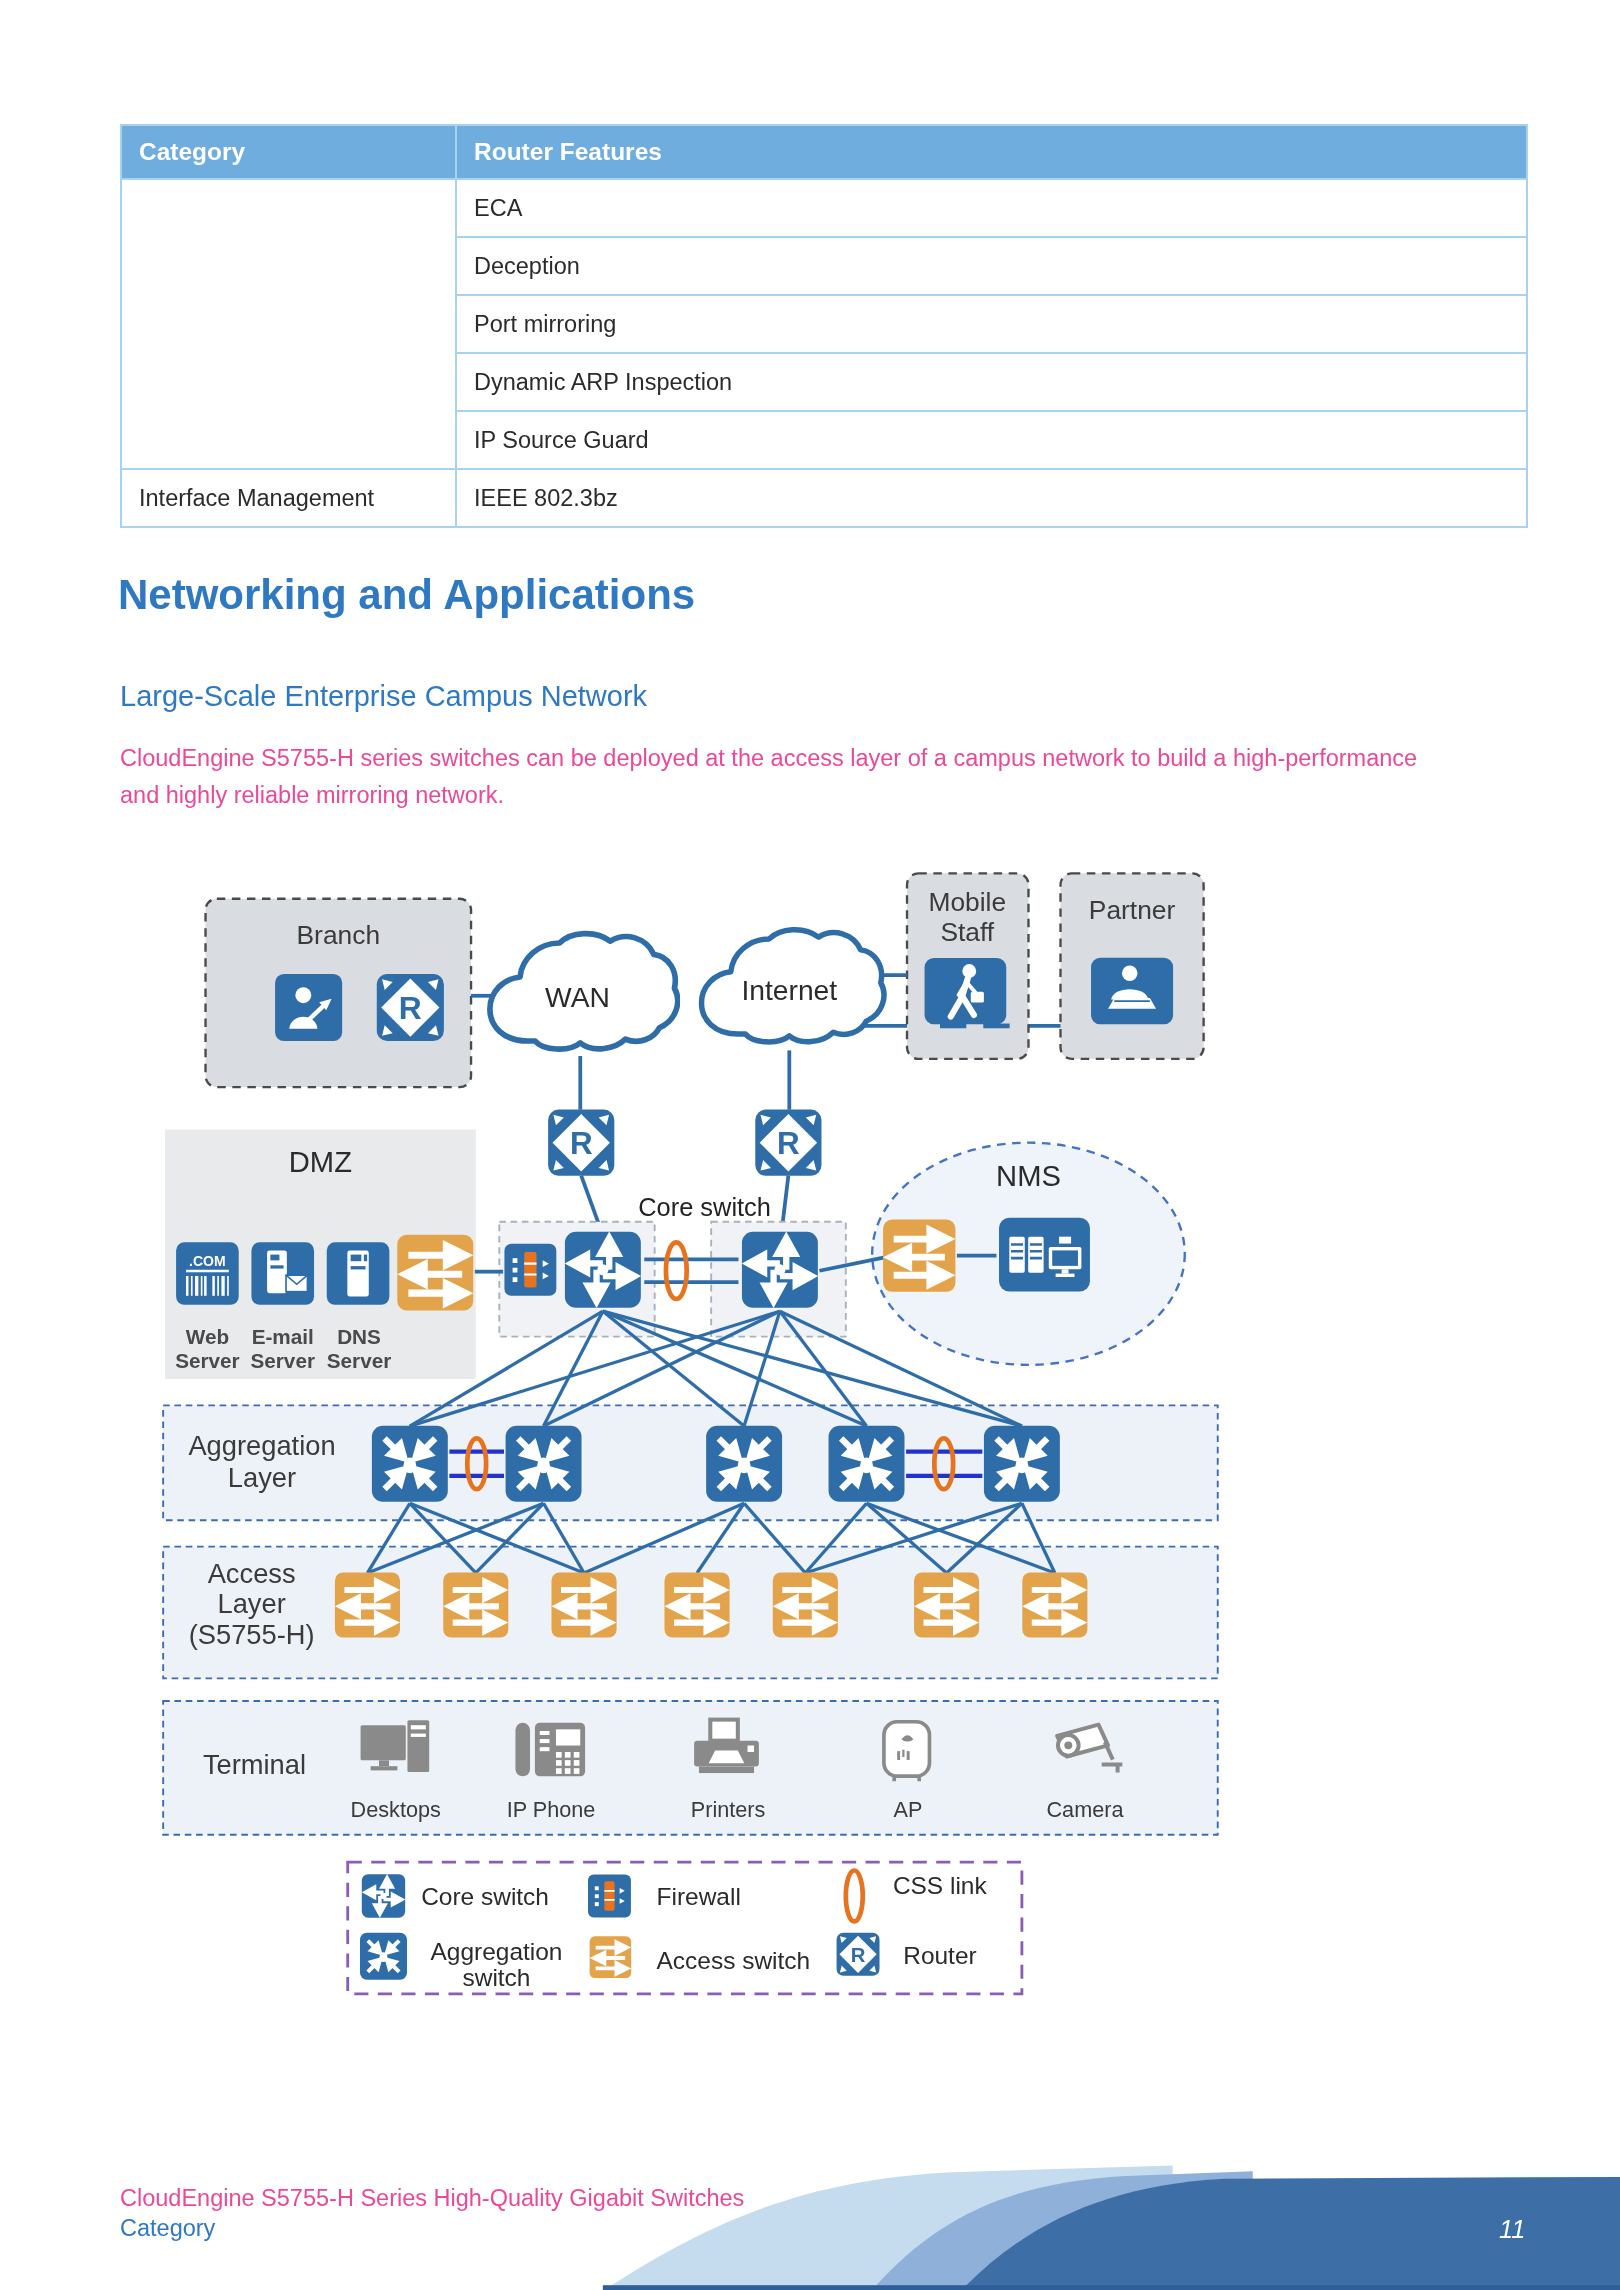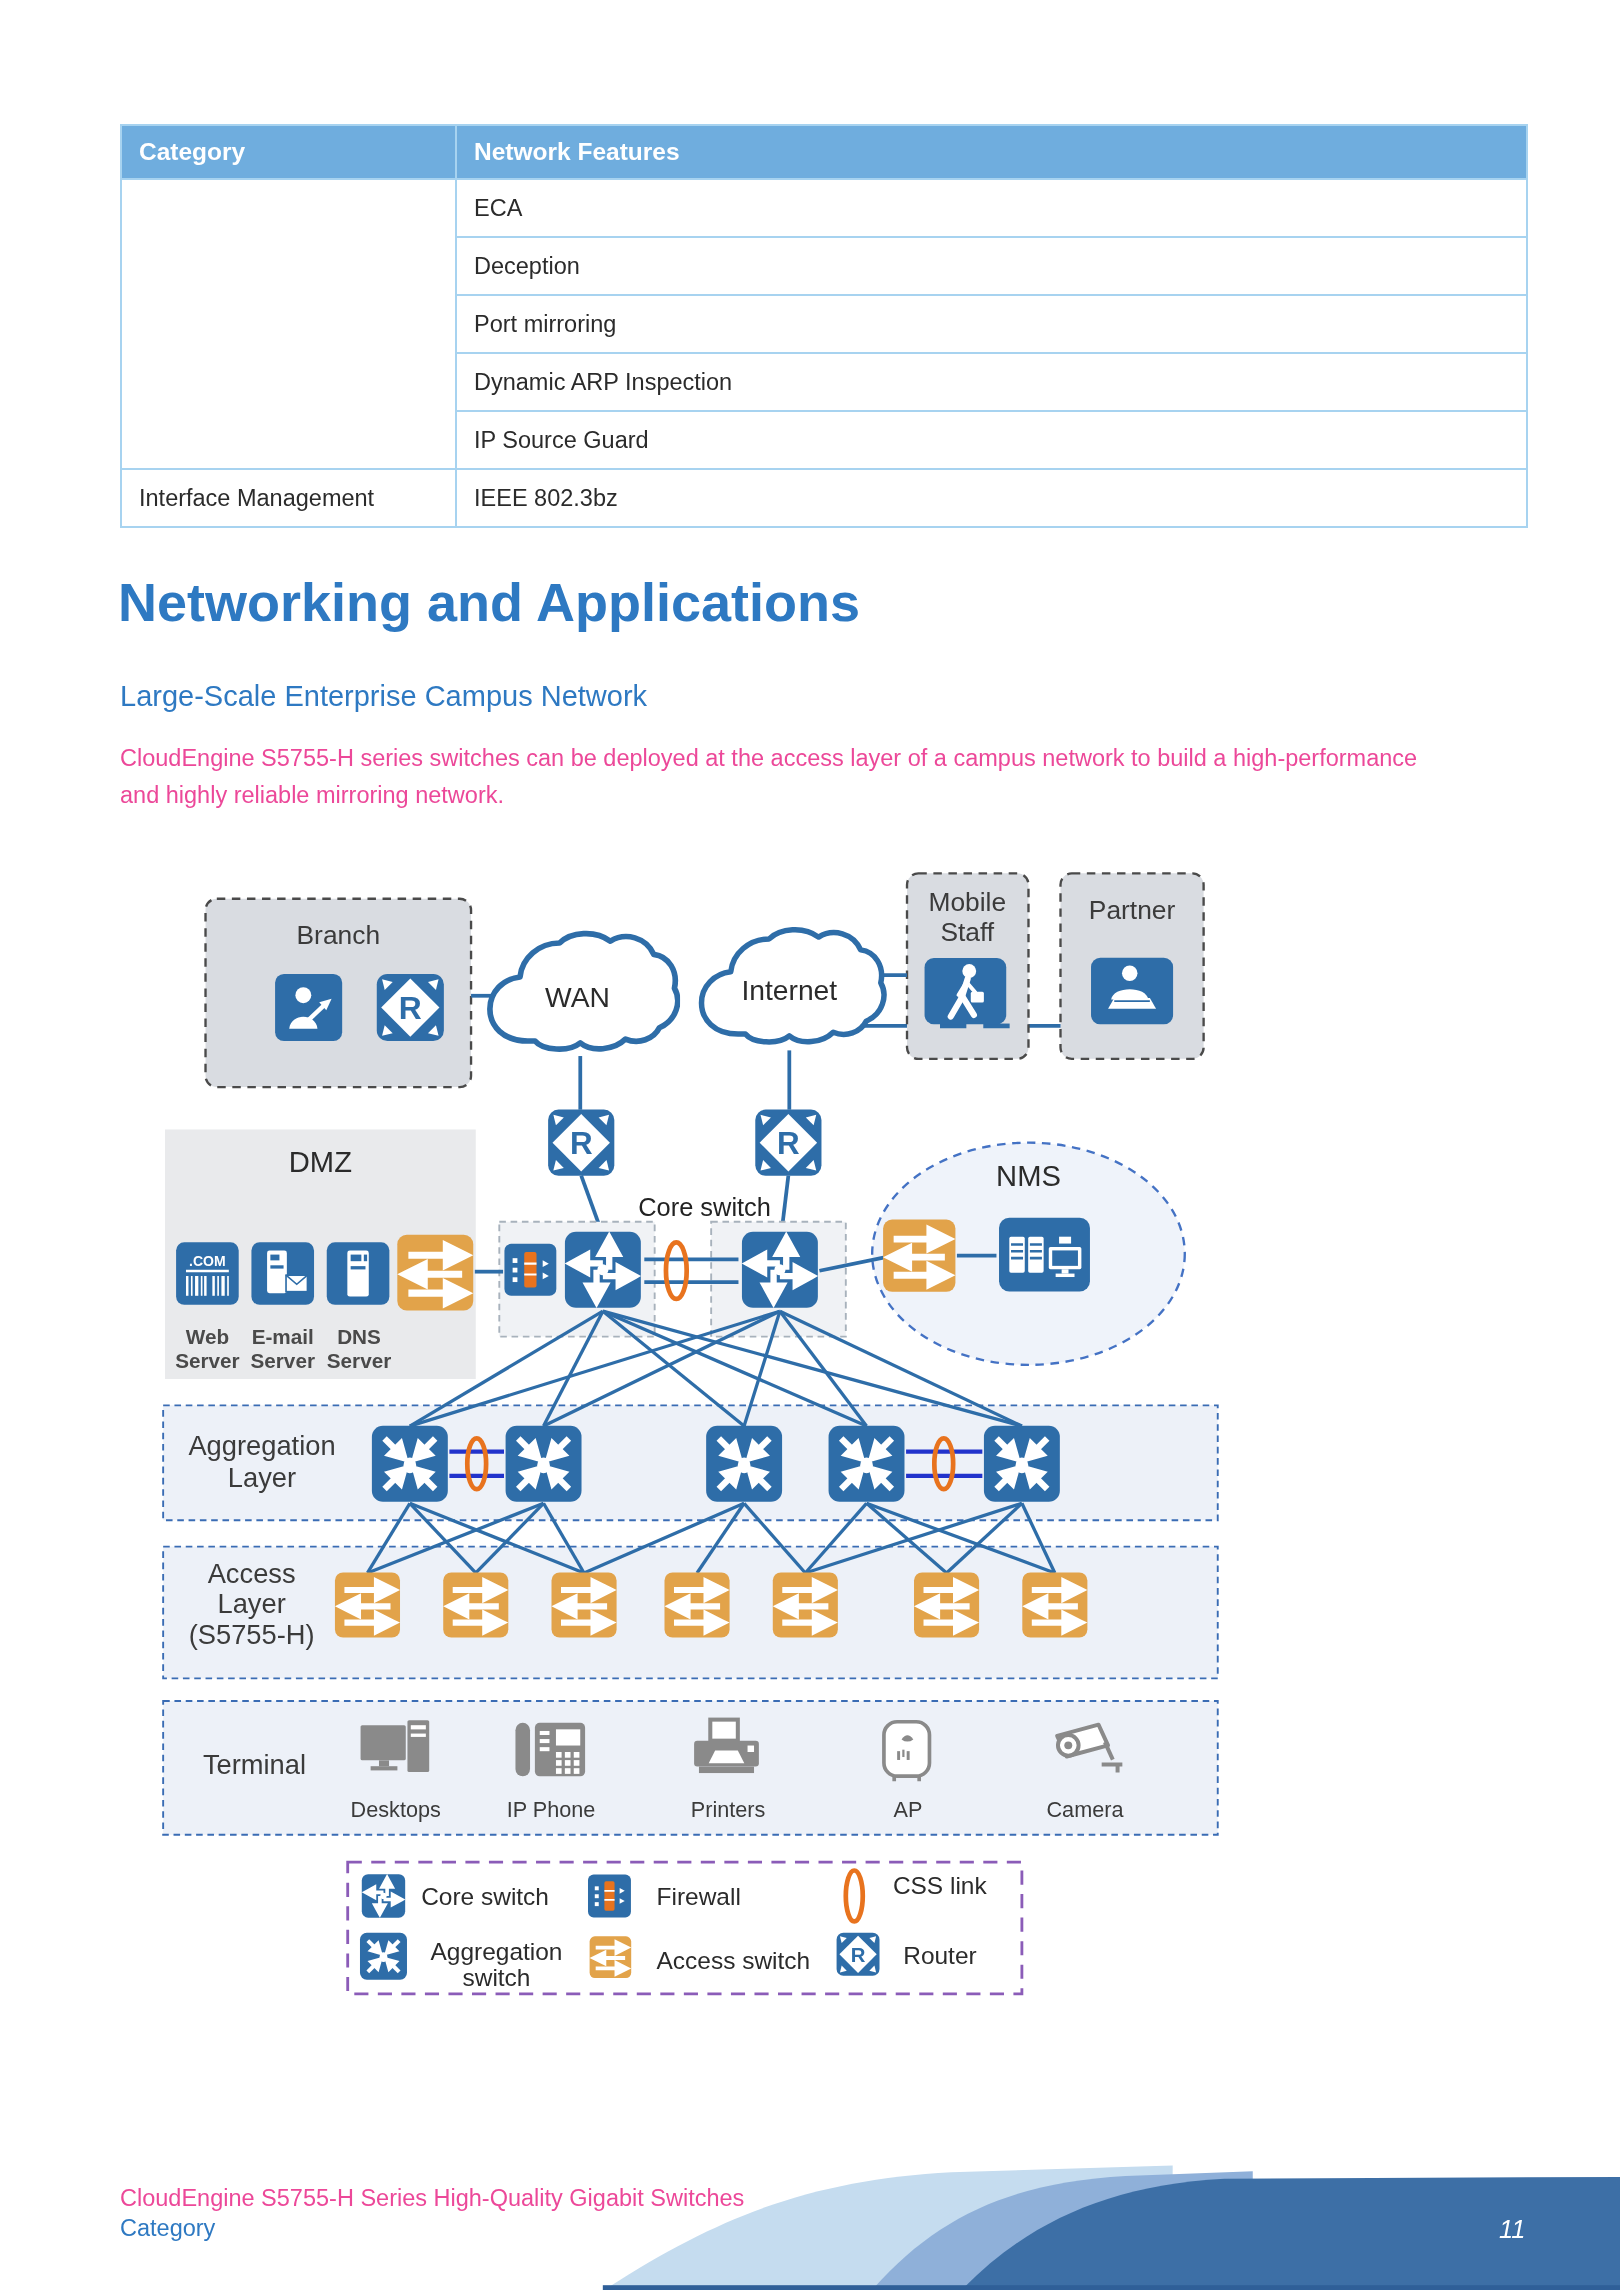--- a/index.html
+++ b/index.html
@@ -9,21 +9,21 @@
   
   .doc-table{position:absolute;left:120px;top:124px;width:1408px;
              border-collapse:collapse;table-layout:fixed;}
   .doc-table th,.doc-table td{border:2.8px solid #A7D3F0;font-size:23.5px;
              padding:0 0 0 17px;height:56px;color:#2b2b2b;text-align:left;
              vertical-align:middle;background:#fff;}
   .doc-table th{background:#6FADDE;color:#ffffff;font-weight:bold;font-size:24.5px;height:52px;}
   .col-cat{width:316px;}
 
   
-  .title{position:absolute;left:118px;top:571px;font-size:54px;font-weight:bold;color:#2E79C2;}
+  .title{position:absolute;left:118px;top:571px;font-size:42px;font-weight:bold;color:#2E79C2;}
   .subtitle{position:absolute;left:120px;top:680px;font-size:29px;font-weight:normal;color:#2E79C2;}
   .para{position:absolute;left:120px;top:740px;font-size:23.5px;color:#ec4899;line-height:37px;}
 
   
   .diagram-svg{position:absolute;left:0;top:847px;}
   .glabel{font-size:28px;fill:#3b3b3b;text-anchor:middle;}
   .cloudlabel{font-size:30px;fill:#2b2b2b;text-anchor:middle;}
   .biglabel{font-size:31px;fill:#2b2b2b;text-anchor:middle;}
   .corelabel{font-size:27px;fill:#222;text-anchor:middle;}
   .srvlabel{font-size:22px;font-weight:bold;fill:#4a4a4a;text-anchor:middle;}
@@ -48,21 +48,21 @@
 </style>
 </head>
 <body>
 
 <div class="page">
 
   <table class="doc-table">
     <thead>
       <tr>
         <th class="col-cat">Category</th>
-        <th>Network Features</th>
+        <th>Router Features</th>
       </tr>
     </thead>
     <tbody>
       <tr>
         <td rowspan="5"></td>
         <td>ECA</td>
       </tr>
       <tr>
           <td>Deception</td>
         </tr>

